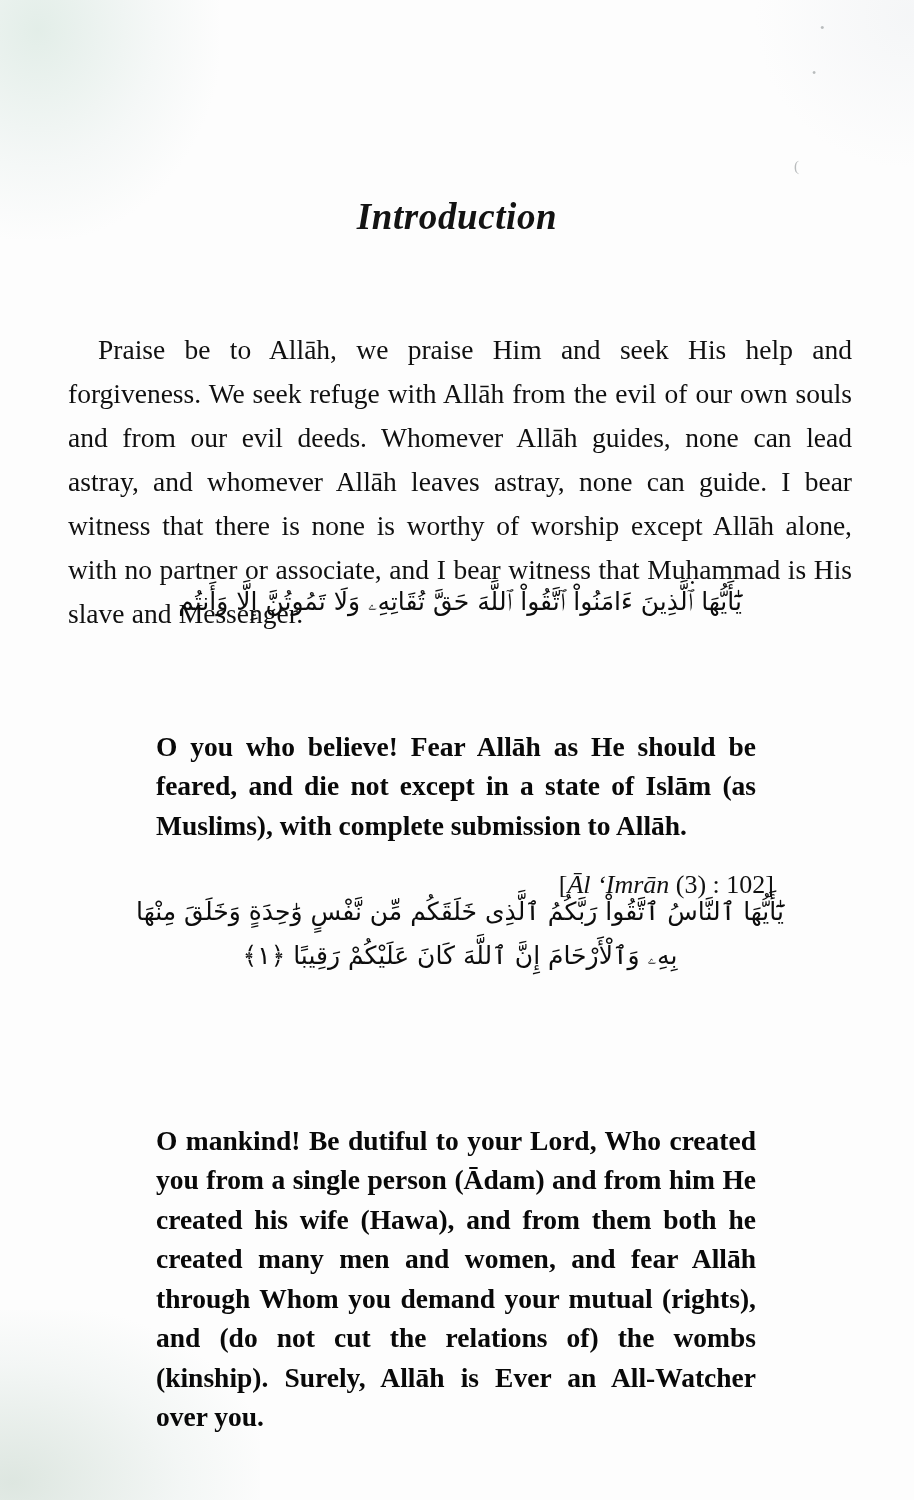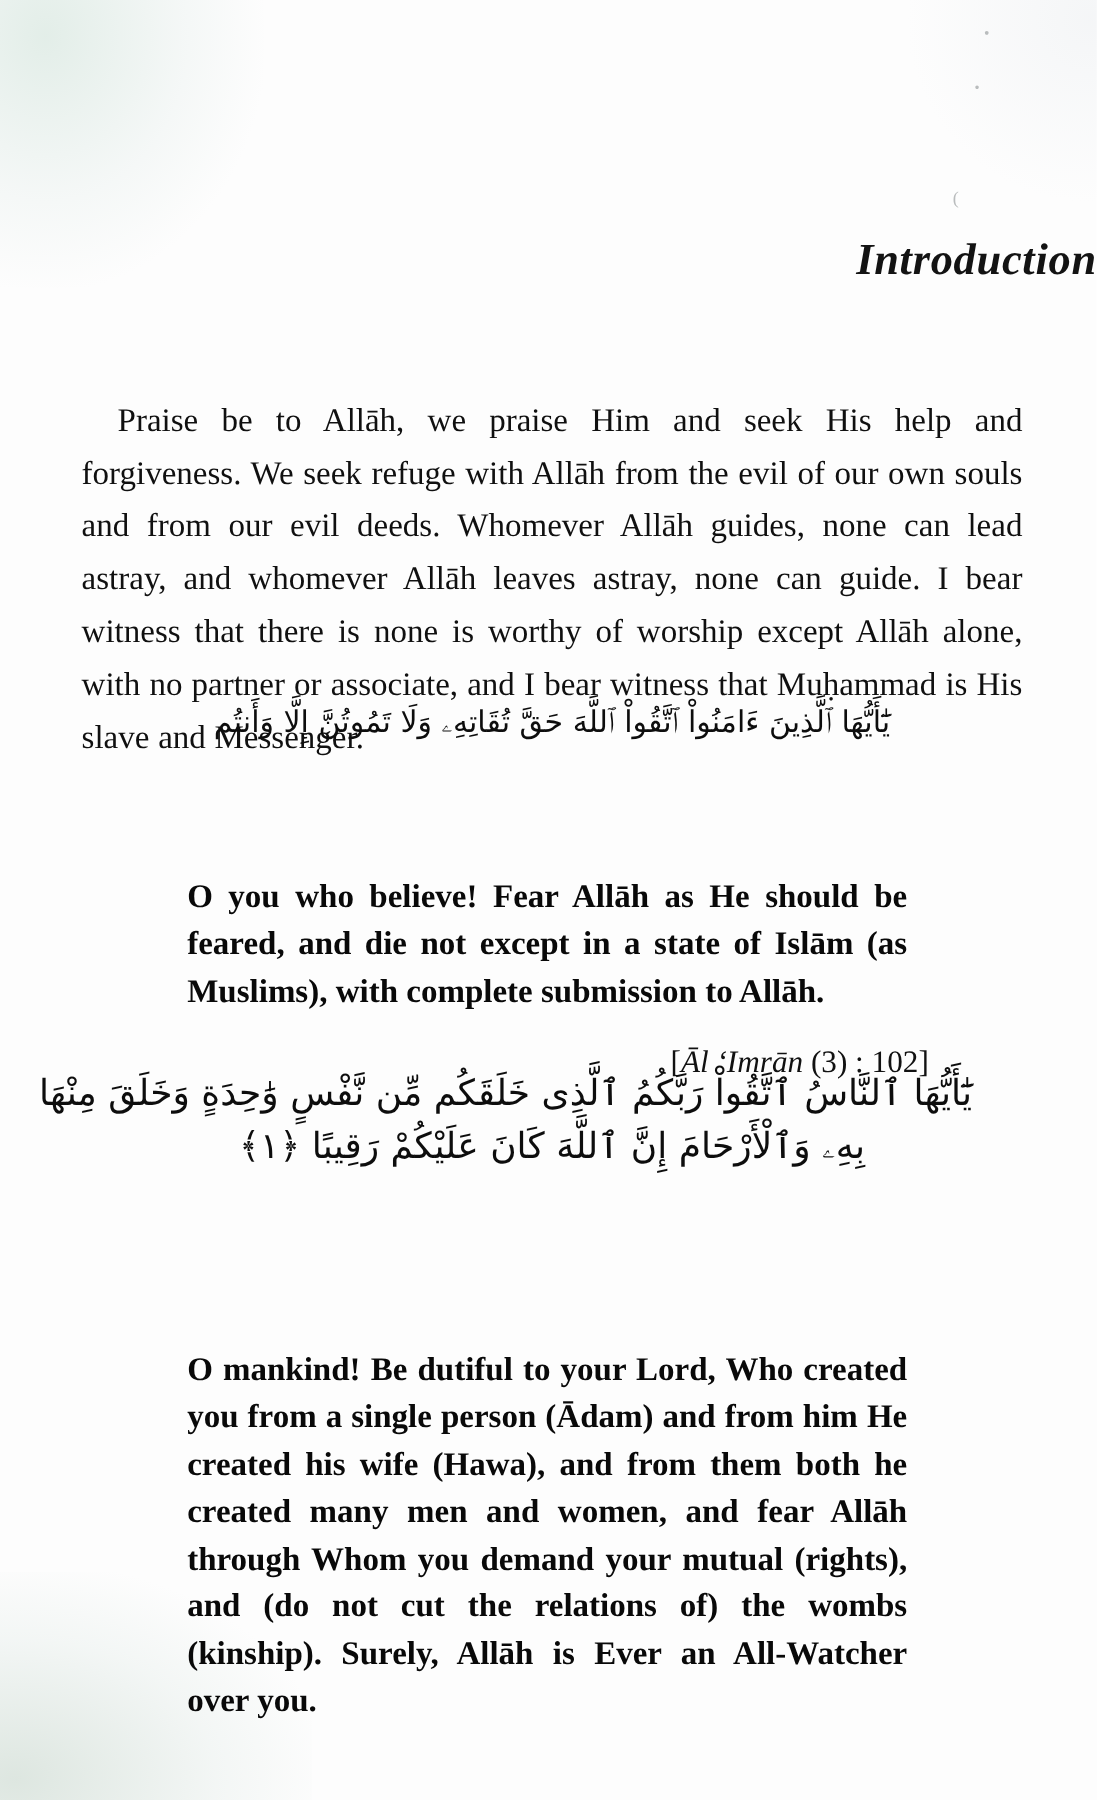--- a/index.html
+++ b/index.html
@@ -63,21 +63,21 @@
   }
   #speck-1 { left: 820px; top: 20px;  font-size: 13px; }
   #speck-2 { left: 812px; top: 66px;  font-size: 12px; }
   #speck-3 { left: 794px; top: 158px; font-size: 15px; }
 
   
   #chapter-title {
     position: absolute;
     left: 0; right: 0;
     top: 170px;
-    text-align: right;
+    text-align: center;
     font-style: italic;
     font-size: 37px;
     letter-spacing: 0.6px;
     color: #131313;
   }
 
   
   #intro-paragraph {
     position: absolute;
     left: 68px;
@@ -101,21 +101,21 @@
     font-family: "DejaVu Sans", "Liberation Sans", sans-serif;
     color: #0d0d0d;
   }
   #arabic-verse-1 {
     top: 580px;
     font-size: 25px;
     line-height: 44px;
   }
   #arabic-verse-2 {
     top: 890px;
-    font-size: 30px;
+    font-size: 25px;
     line-height: 44px;
   }
   .arabic-line { white-space: nowrap; }
 
   
   .translation-block {
     position: absolute;
     left: 156px;
     width: 600px;
     font-weight: bold;

